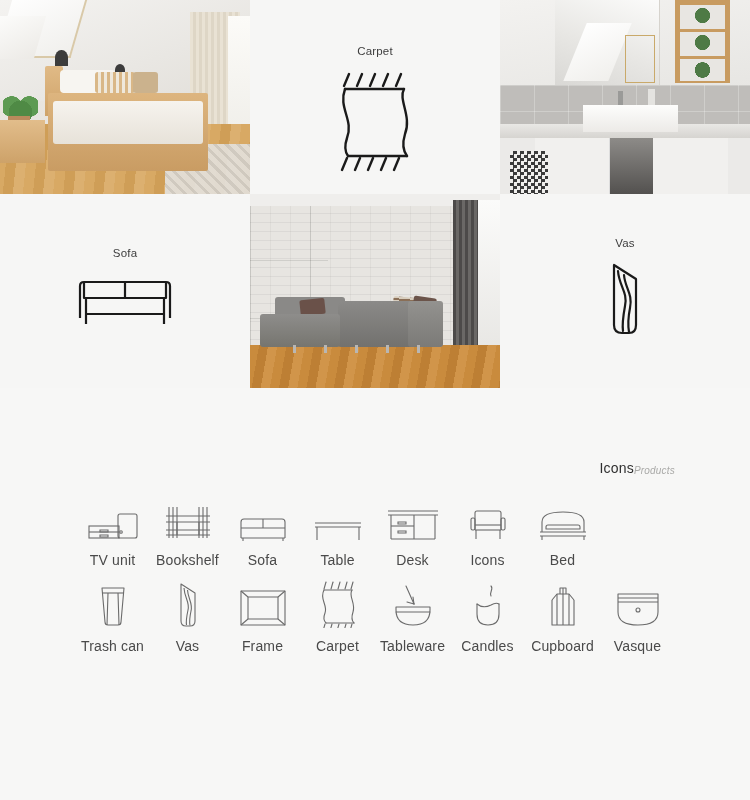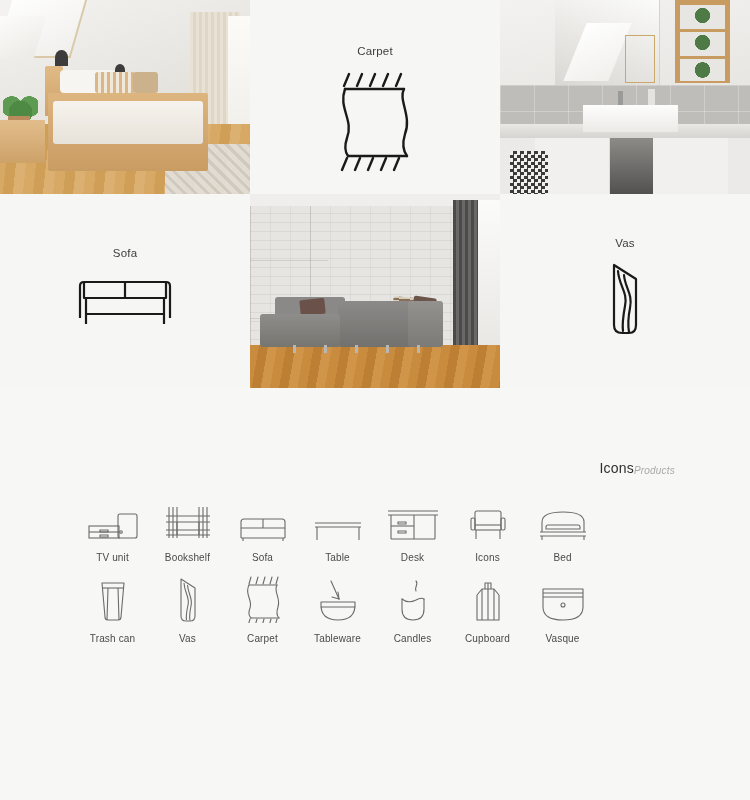--- a/index.html
+++ b/index.html
@@ -249,21 +249,21 @@
   .icon-cell {
     display:flex; flex-direction:column; align-items:center;
   }
   .icon-art {
     height: 44px;
     display:flex; align-items:flex-end; justify-content:center;
   }
   .icon-art svg { display:block; }
   .icon-name {
     margin-top: 10px;
-    font-size: 10px;
+    font-size: 14px;
     color: #4a4a4a;
     letter-spacing: .15px;
     white-space: nowrap;
   }
 
   .row-products { margin-top: 22px; }
   .row-acc-head { margin-top: 40px; }
   .row-acc { margin-top: 16px; }
 </style>
 </head>
@@ -539,20 +539,33 @@
       <div class="icon-art">
         <svg width="22" height="46" viewBox="0 0 22 46" fill="none" stroke="#6b6b6b" stroke-width="1.1" stroke-linejoin="round">
           <path d="M4 2 L4 39 Q4 44 9 44 L13 44 Q18 44 18 39 L18 11 L4 2 Z"></path>
           <path d="M7 6 C 7.5 16, 13 20, 11 28 C 9.5 35, 9 40, 9.5 43"></path>
           <path d="M10.5 8 C 11 17, 16 21, 14 29 C 12.5 36, 12.5 41, 13 43.5"></path>
         </svg>
       </div>
       <div class="icon-name">Vas</div>
     </div>
 
+    <div class="icon-cell">
+      <div class="icon-art">
+        <svg width="48" height="40" viewBox="0 0 48 40" fill="none" stroke="#6b6b6b" stroke-width="1.1" stroke-linejoin="round">
+          <rect x="2" y="3" width="44" height="34"></rect>
+          <rect x="9" y="9" width="30" height="22"></rect>
+          <line x1="2" y1="3" x2="9" y2="9"></line>
+          <line x1="46" y1="3" x2="39" y2="9"></line>
+          <line x1="2" y1="37" x2="9" y2="31"></line>
+          <line x1="46" y1="37" x2="39" y2="31"></line>
+        </svg>
+      </div>
+      <div class="icon-name">Frame</div>
+    </div>
 
     <div class="icon-cell">
       <div class="icon-art">
         <svg width="42" height="48" viewBox="0 0 42 48" fill="none" stroke="#6b6b6b" stroke-width="1.1" stroke-linecap="round">
           <line x1="7" y1="9" x2="9" y2="2"></line>
           <line x1="14" y1="9" x2="16" y2="2"></line>
           <line x1="21" y1="9" x2="23" y2="2"></line>
           <line x1="28" y1="9" x2="30" y2="2"></line>
           <line x1="34" y1="9" x2="36" y2="2"></line>
           <line x1="7" y1="10" x2="35" y2="10"></line>

